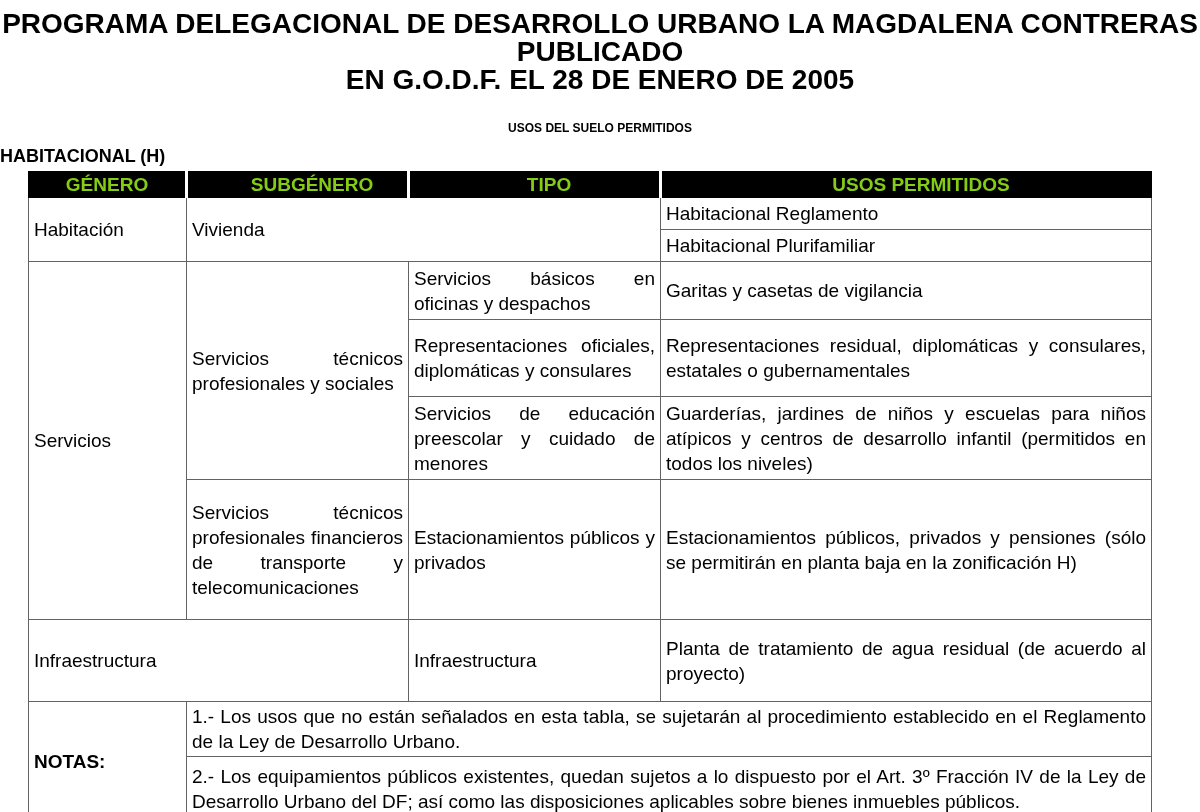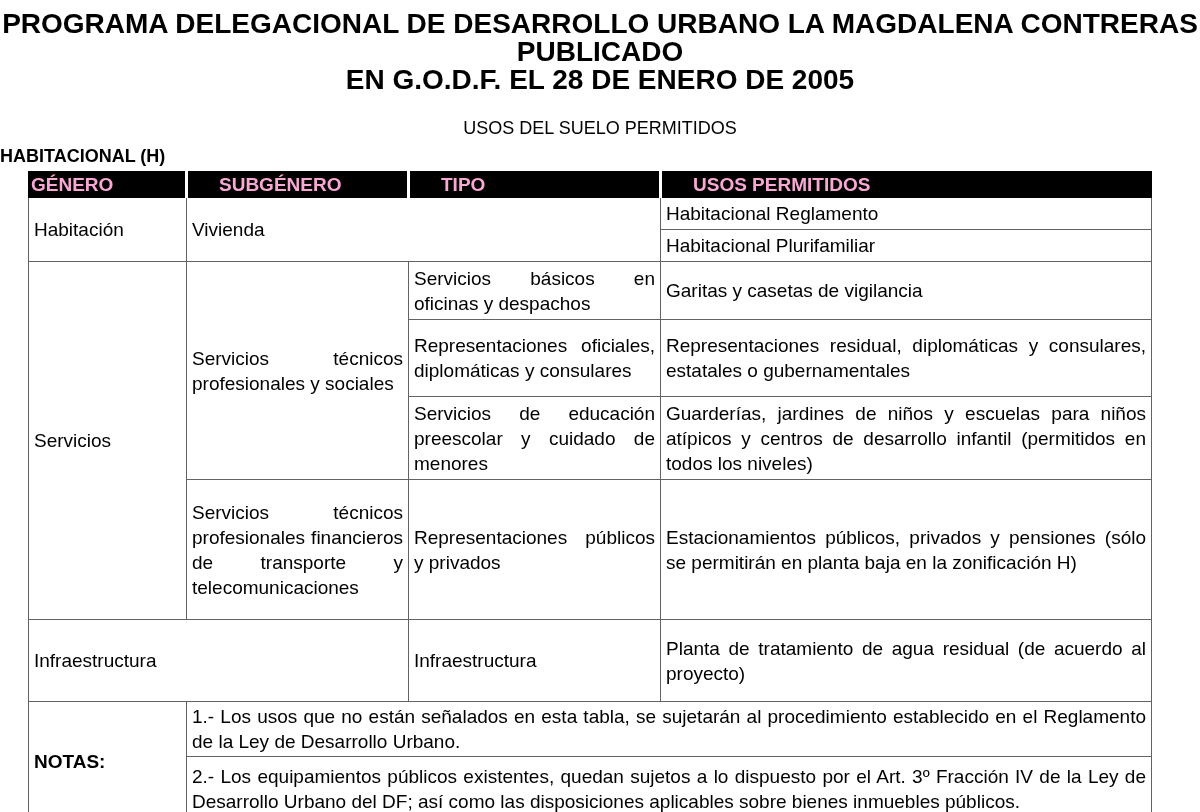--- a/index.html
+++ b/index.html
@@ -15,43 +15,43 @@
     margin-top: 10px;
     text-align: center;
     font-size: 28px;
     font-weight: bold;
     line-height: 28px;
     letter-spacing: 0px;
   }
   .doc-subtitle {
     margin-top: 22px;
     text-align: center;
-    font-size: 18px;
-    font-weight: normal;
+    font-size: 12px;
+    font-weight: bold;
     line-height: 24px;
   }
   .doc-zone {
     margin-top: 5px;
     font-size: 18px;
     font-weight: bold;
     line-height: 22px;
   }
   table.uso-table {
     margin: 4px 0 0 28px;
     width: 1123px;
     border-collapse: collapse;
     table-layout: fixed;
   }
   table.uso-table th {
     background: #000000;
-    color: #f9a8d4;
+    color: #84cc16;
     font-size: 19px;
     font-weight: bold;
     height: 26px;
-    text-align: left;
+    text-align: center;
     vertical-align: middle;
     padding: 0 2px;
     border: 1px solid #000000;
   }
   table.uso-table th + th {
     border-left: 3px solid #ffffff;
     padding-left: 31px;
   }
   table.uso-table td {
     border: 1px solid #636363;
@@ -119,21 +119,21 @@
     <tr style="height:77px">
       <td>Representaciones oficiales, diplomáticas y consulares</td>
       <td>Representaciones residual, diplomáticas y consulares, estatales o gubernamentales</td>
     </tr>
     <tr style="height:83px">
       <td>Servicios de educación preescolar y cuidado de menores</td>
       <td>Guarderías, jardines de niños y escuelas para niños atípicos y centros de desarrollo infantil (permitidos en todos los niveles)</td>
     </tr>
     <tr style="height:140px">
       <td>Servicios técnicos profesionales financieros de transporte y telecomunicaciones</td>
-      <td>Representaciones públicos y privados</td>
+      <td>Estacionamientos públicos y privados</td>
       <td>Estacionamientos públicos, privados y pensiones (sólo se permitirán en planta baja en la zonificación H)</td>
     </tr>
     <tr style="height:82px">
       <td colspan="2">Infraestructura</td>
       <td>Infraestructura</td>
       <td>Planta de tratamiento de agua residual (de acuerdo al proyecto)</td>
     </tr>
     <tr style="height:48px">
       <td rowspan="2" class="notes-label-cell">NOTAS:</td>
       <td colspan="3" class="note-cell">1.- Los usos que no están señalados en esta tabla, se sujetarán al procedimiento establecido en el Reglamento de la Ley de Desarrollo Urbano.</td>

